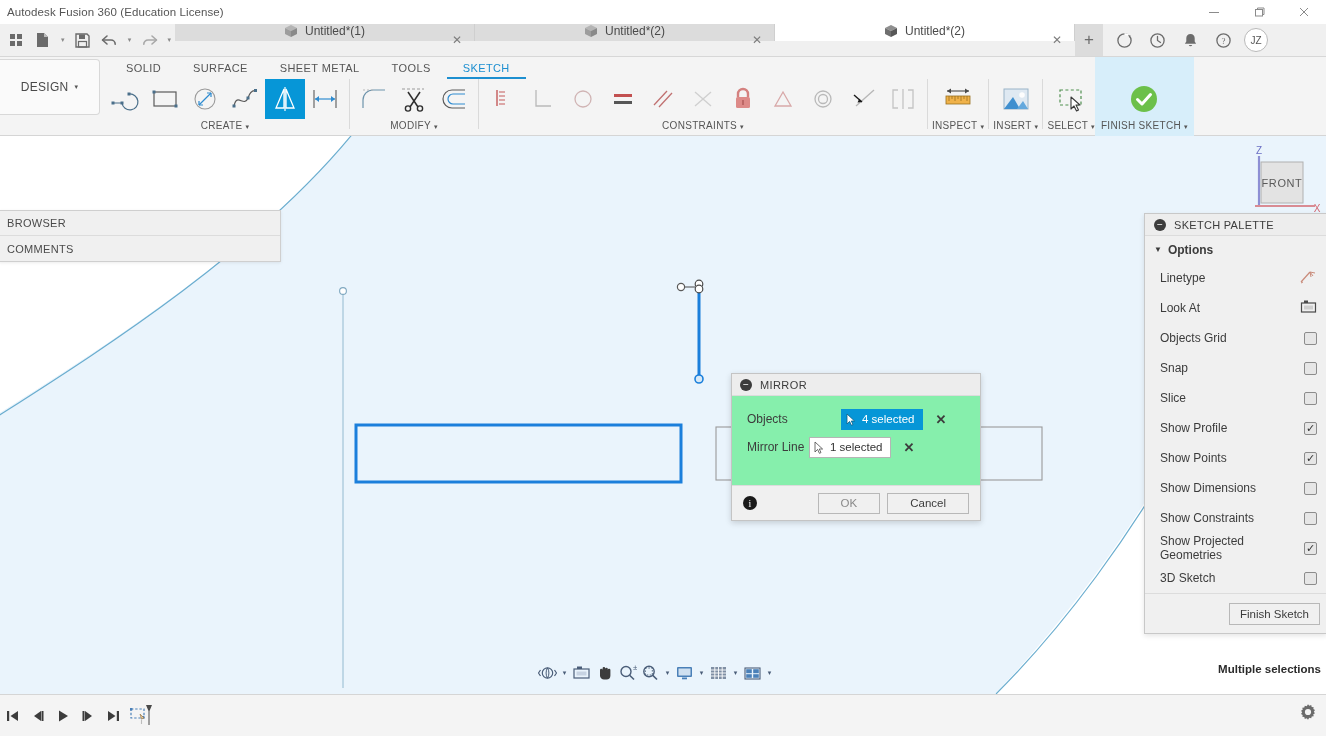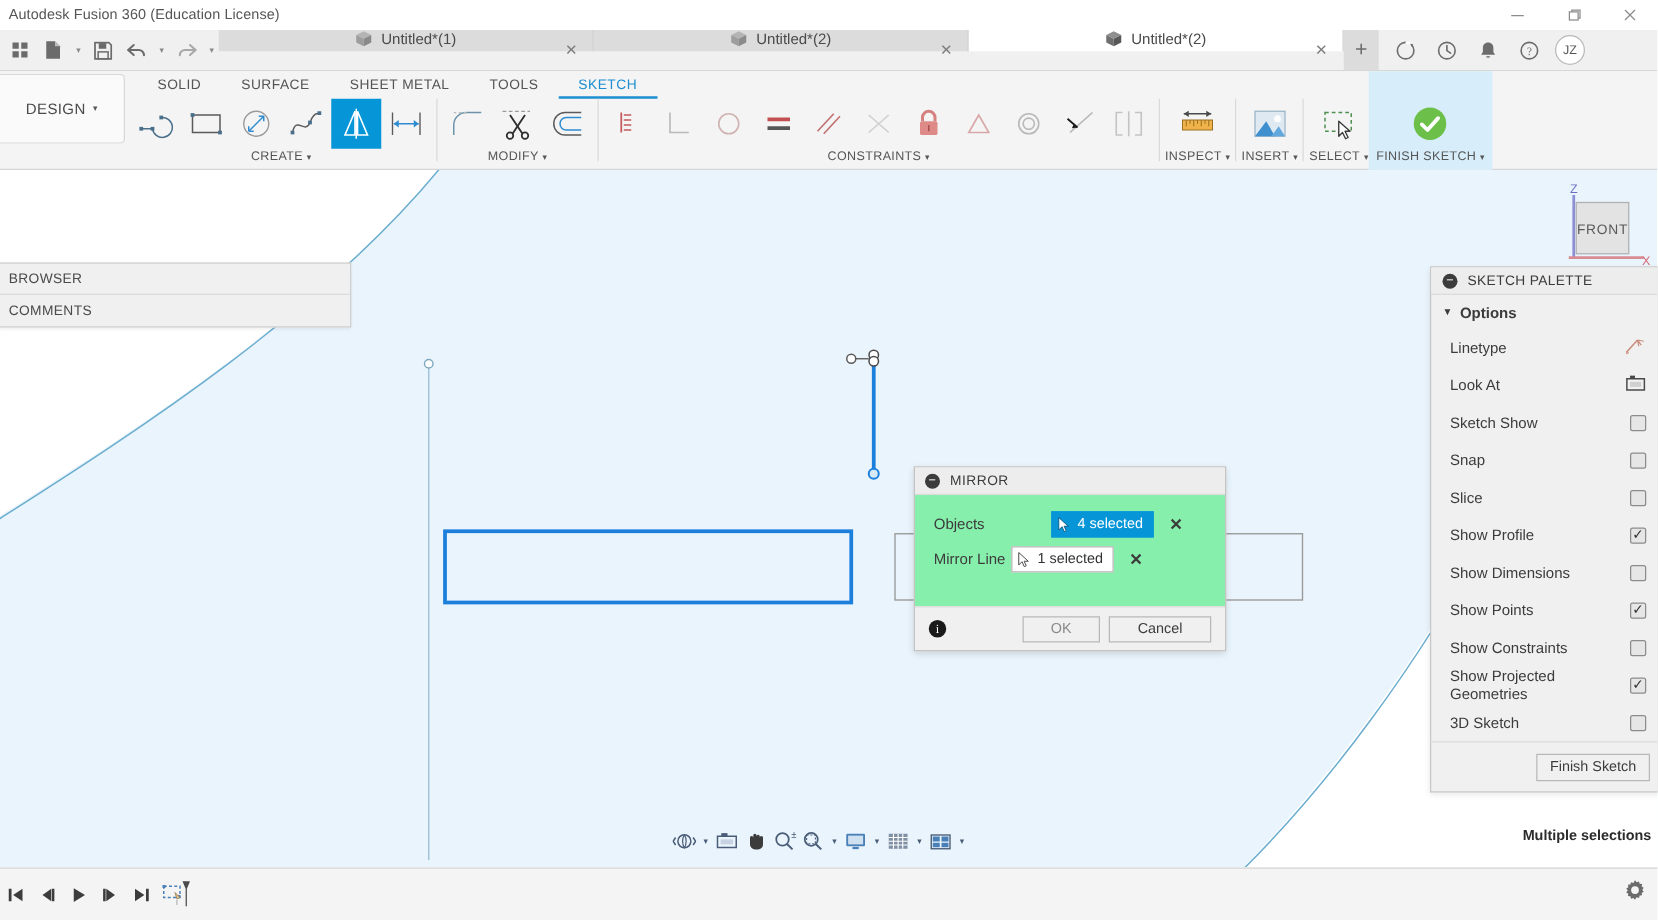--- a/index.html
+++ b/index.html
@@ -717,42 +717,42 @@
       <span class="lbl">Look At</span>
       <span>
         <svg width="17" height="15" viewBox="0 0 17 15">
             <rect x="1.5" y="4" width="14" height="9" fill="none" stroke="#4a4a4a" stroke-width="1.2"></rect>
             <rect x="4" y="1.5" width="4" height="2.5" fill="#4a4a4a"></rect>
             <rect x="4" y="6.5" width="9" height="4" fill="#cfcfcf"></rect>
           </svg>
       </span>
     </div>
     <div class="pal-row">
-      <span class="lbl">Sketch Show</span>
+      <span class="lbl">Objects Grid</span>
       <span class="chk"></span>
     </div>
     <div class="pal-row">
       <span class="lbl">Snap</span>
       <span class="chk"></span>
     </div>
     <div class="pal-row">
       <span class="lbl">Slice</span>
       <span class="chk"></span>
     </div>
     <div class="pal-row">
       <span class="lbl">Show Profile</span>
       <span class="chk on"></span>
     </div>
     <div class="pal-row">
+      <span class="lbl">Show Points</span>
+      <span class="chk on"></span>
+    </div>
+    <div class="pal-row">
       <span class="lbl">Show Dimensions</span>
       <span class="chk"></span>
-    </div>
-    <div class="pal-row">
-      <span class="lbl">Show Points</span>
-      <span class="chk on"></span>
     </div>
     <div class="pal-row">
       <span class="lbl">Show Constraints</span>
       <span class="chk"></span>
     </div>
     <div class="pal-row">
       <span class="lbl">Show Projected Geometries</span>
       <span class="chk on"></span>
     </div>
     <div class="pal-row">

